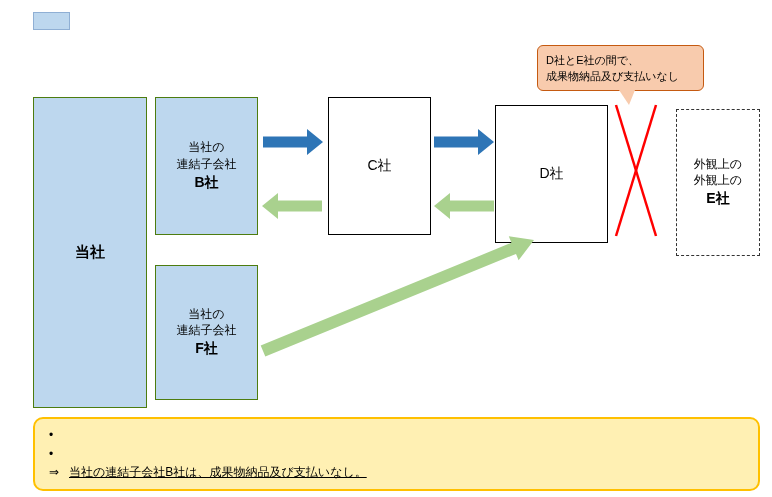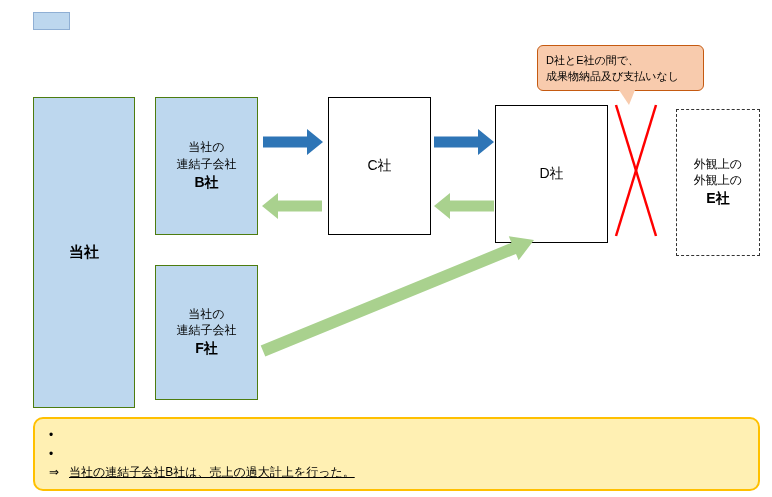--- a/index.html
+++ b/index.html
@@ -9,21 +9,21 @@
 
   .legend-swatch { position: absolute; left: 33px; top: 12px; width: 37px; height: 18px;
                    background: #BDD7EE; border: 1px solid #8FAFD4; }
 
   .box { position: absolute; display: flex; flex-direction: column; align-items: center;
          justify-content: center; text-align: center; }
   .group-box { background: #BDD7EE; border: 1px solid #4d7c0f; }
   .plain-box { background: #ffffff; border: 1px solid #000; }
   .dashed-box { background: #ffffff; border: 1px dashed #333; }
 
-  .box-company { left: 33px; top: 97px; width: 102px; height: 311px; }
+  .box-company { left: 33px; top: 97px; width: 114px; height: 311px; }
   .box-b { left: 155px; top: 97px; width: 103px; height: 138px; }
   .box-f { left: 155px; top: 265px; width: 103px; height: 135px; }
   .box-c { left: 328px; top: 97px; width: 103px; height: 138px; }
   .box-d { left: 495px; top: 97px; width: 113px; height: 138px; margin-top: 8px; }
   .box-e { left: 676px; top: 109px; width: 84px; height: 147px; }
 
   .small-line { font-size: 12px; line-height: 1.35; }
   .name-line  { font-size: 14px; font-weight: bold; line-height: 1.5; }
   .company-name { font-size: 15px; font-weight: bold; }
   .plain-name { font-size: 14px; }
@@ -105,17 +105,17 @@
 
   <div class="note-box">
     <div class="note-line">
       <span class="note-marker">•</span>
     </div>
     <div class="note-line">
       <span class="note-marker">•</span>
     </div>
     <div class="note-line">
       <span class="note-marker">⇒</span>
-      <span class="note-conclusion">当社の連結子会社B社は、売上の過大計上を行った。</span>
+      <span class="note-conclusion">当社の連結子会社B社は、成果物納品及び支払いなし。</span>
     </div>
   </div>
 
 </div>
 
 </body></html>

